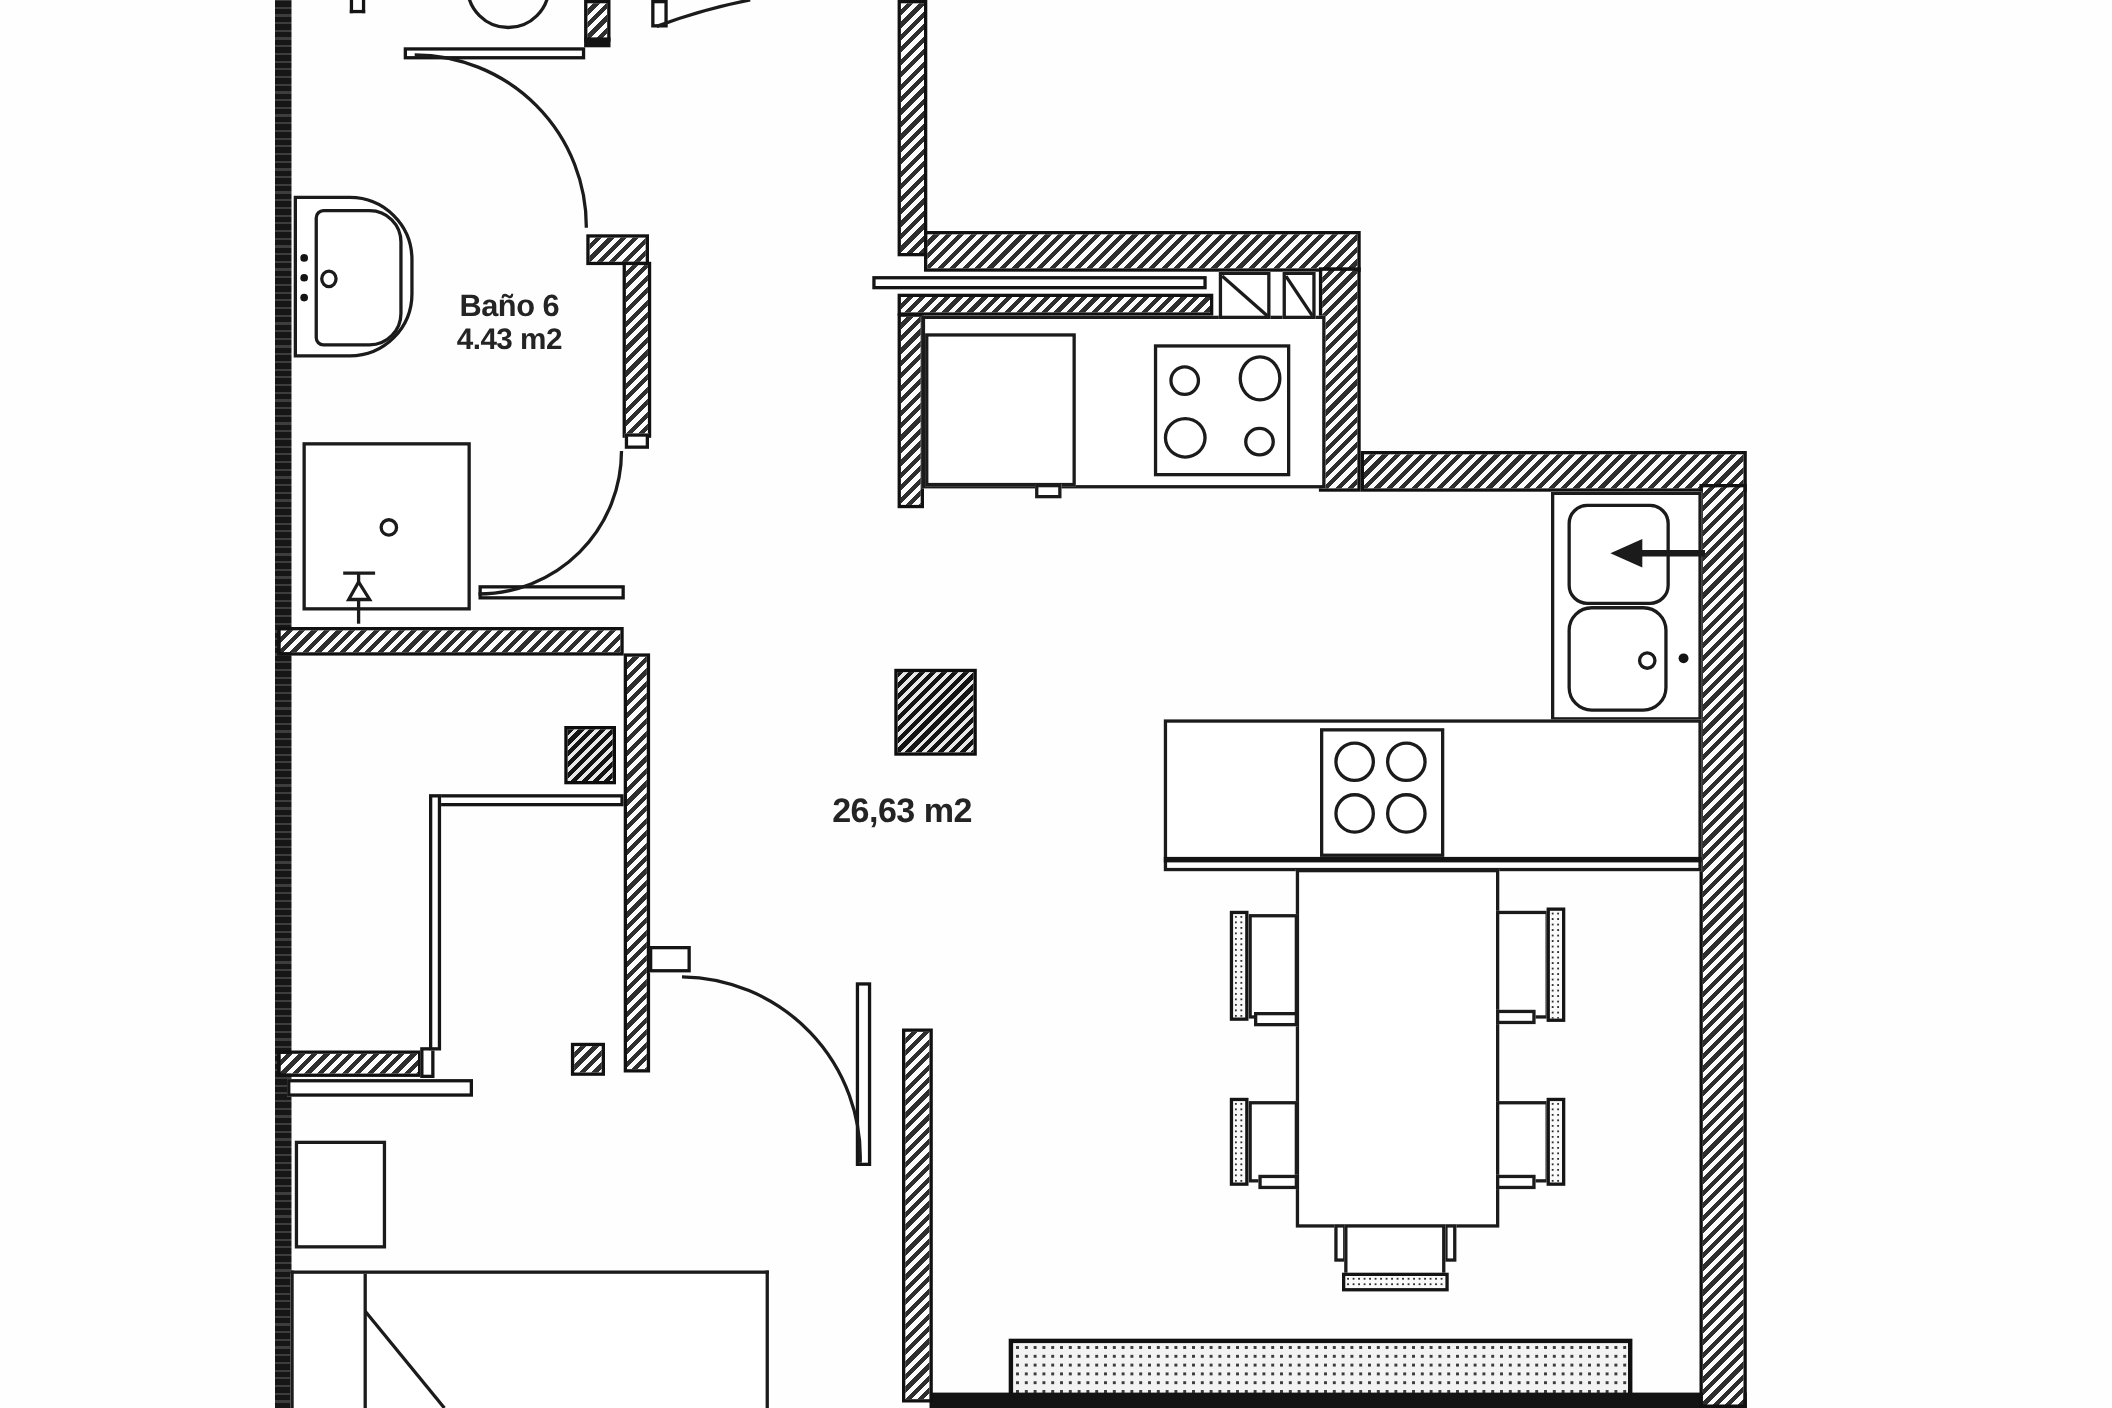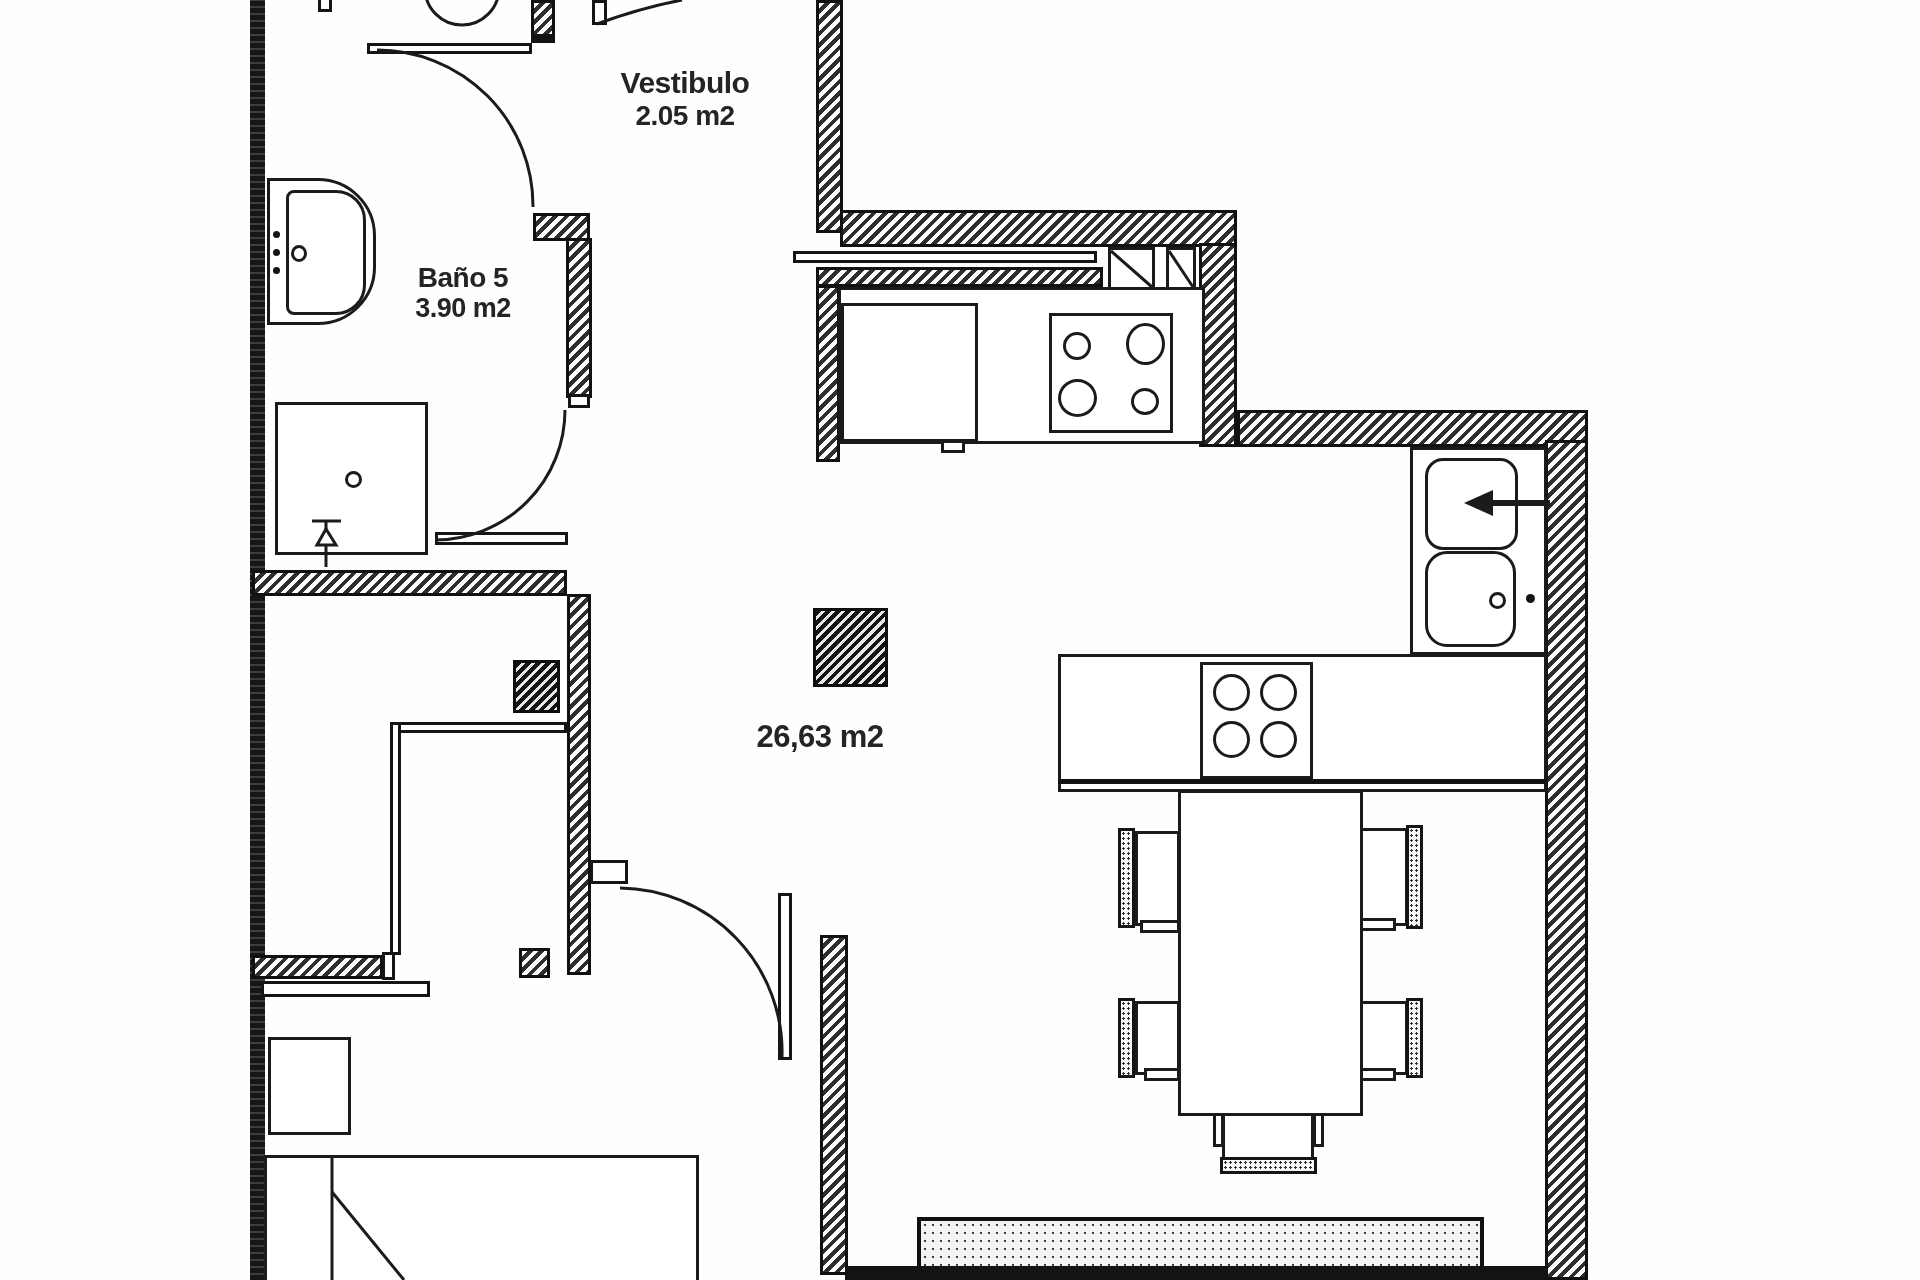--- a/index.html
+++ b/index.html
@@ -150,27 +150,23 @@
       <path d="M1464 503 L1493 490 V516 Z" fill="#1b1b1b"></path>
     </g>
     <g stroke="#1b1b1b" stroke-width="3" fill="none">
       <path d="M312 521 H341"></path>
       <path d="M326 521 V529"></path>
       <path d="M317 545 H336 L326 529 Z"></path>
       <path d="M326 545 V567"></path>
     </g>
   </svg>
 
-  <div class="lbl" style="left:555px;top:66px;width:260px;">
-    <div style="font-size:30px;">Vestibulo</div>
-    <div class="l2" style="font-size:28px;">2.05 m2</div>
-  </div>
 
   <div class="lbl" style="left:368px;top:262px;width:190px;">
-    <div style="font-size:28px;">Baño 5</div>
-    <div class="l2" style="font-size:27px;">3.90 m2</div>
+    <div style="font-size:28px;">Baño 6</div>
+    <div class="l2" style="font-size:27px;">4.43 m2</div>
   </div>
 
   <div class="lbl" style="left:610px;top:720px;width:420px;">
     <div class="l2" style="font-size:31px;">26,63 m2</div>
   </div>
 
 </div>
 
 </body></html>

